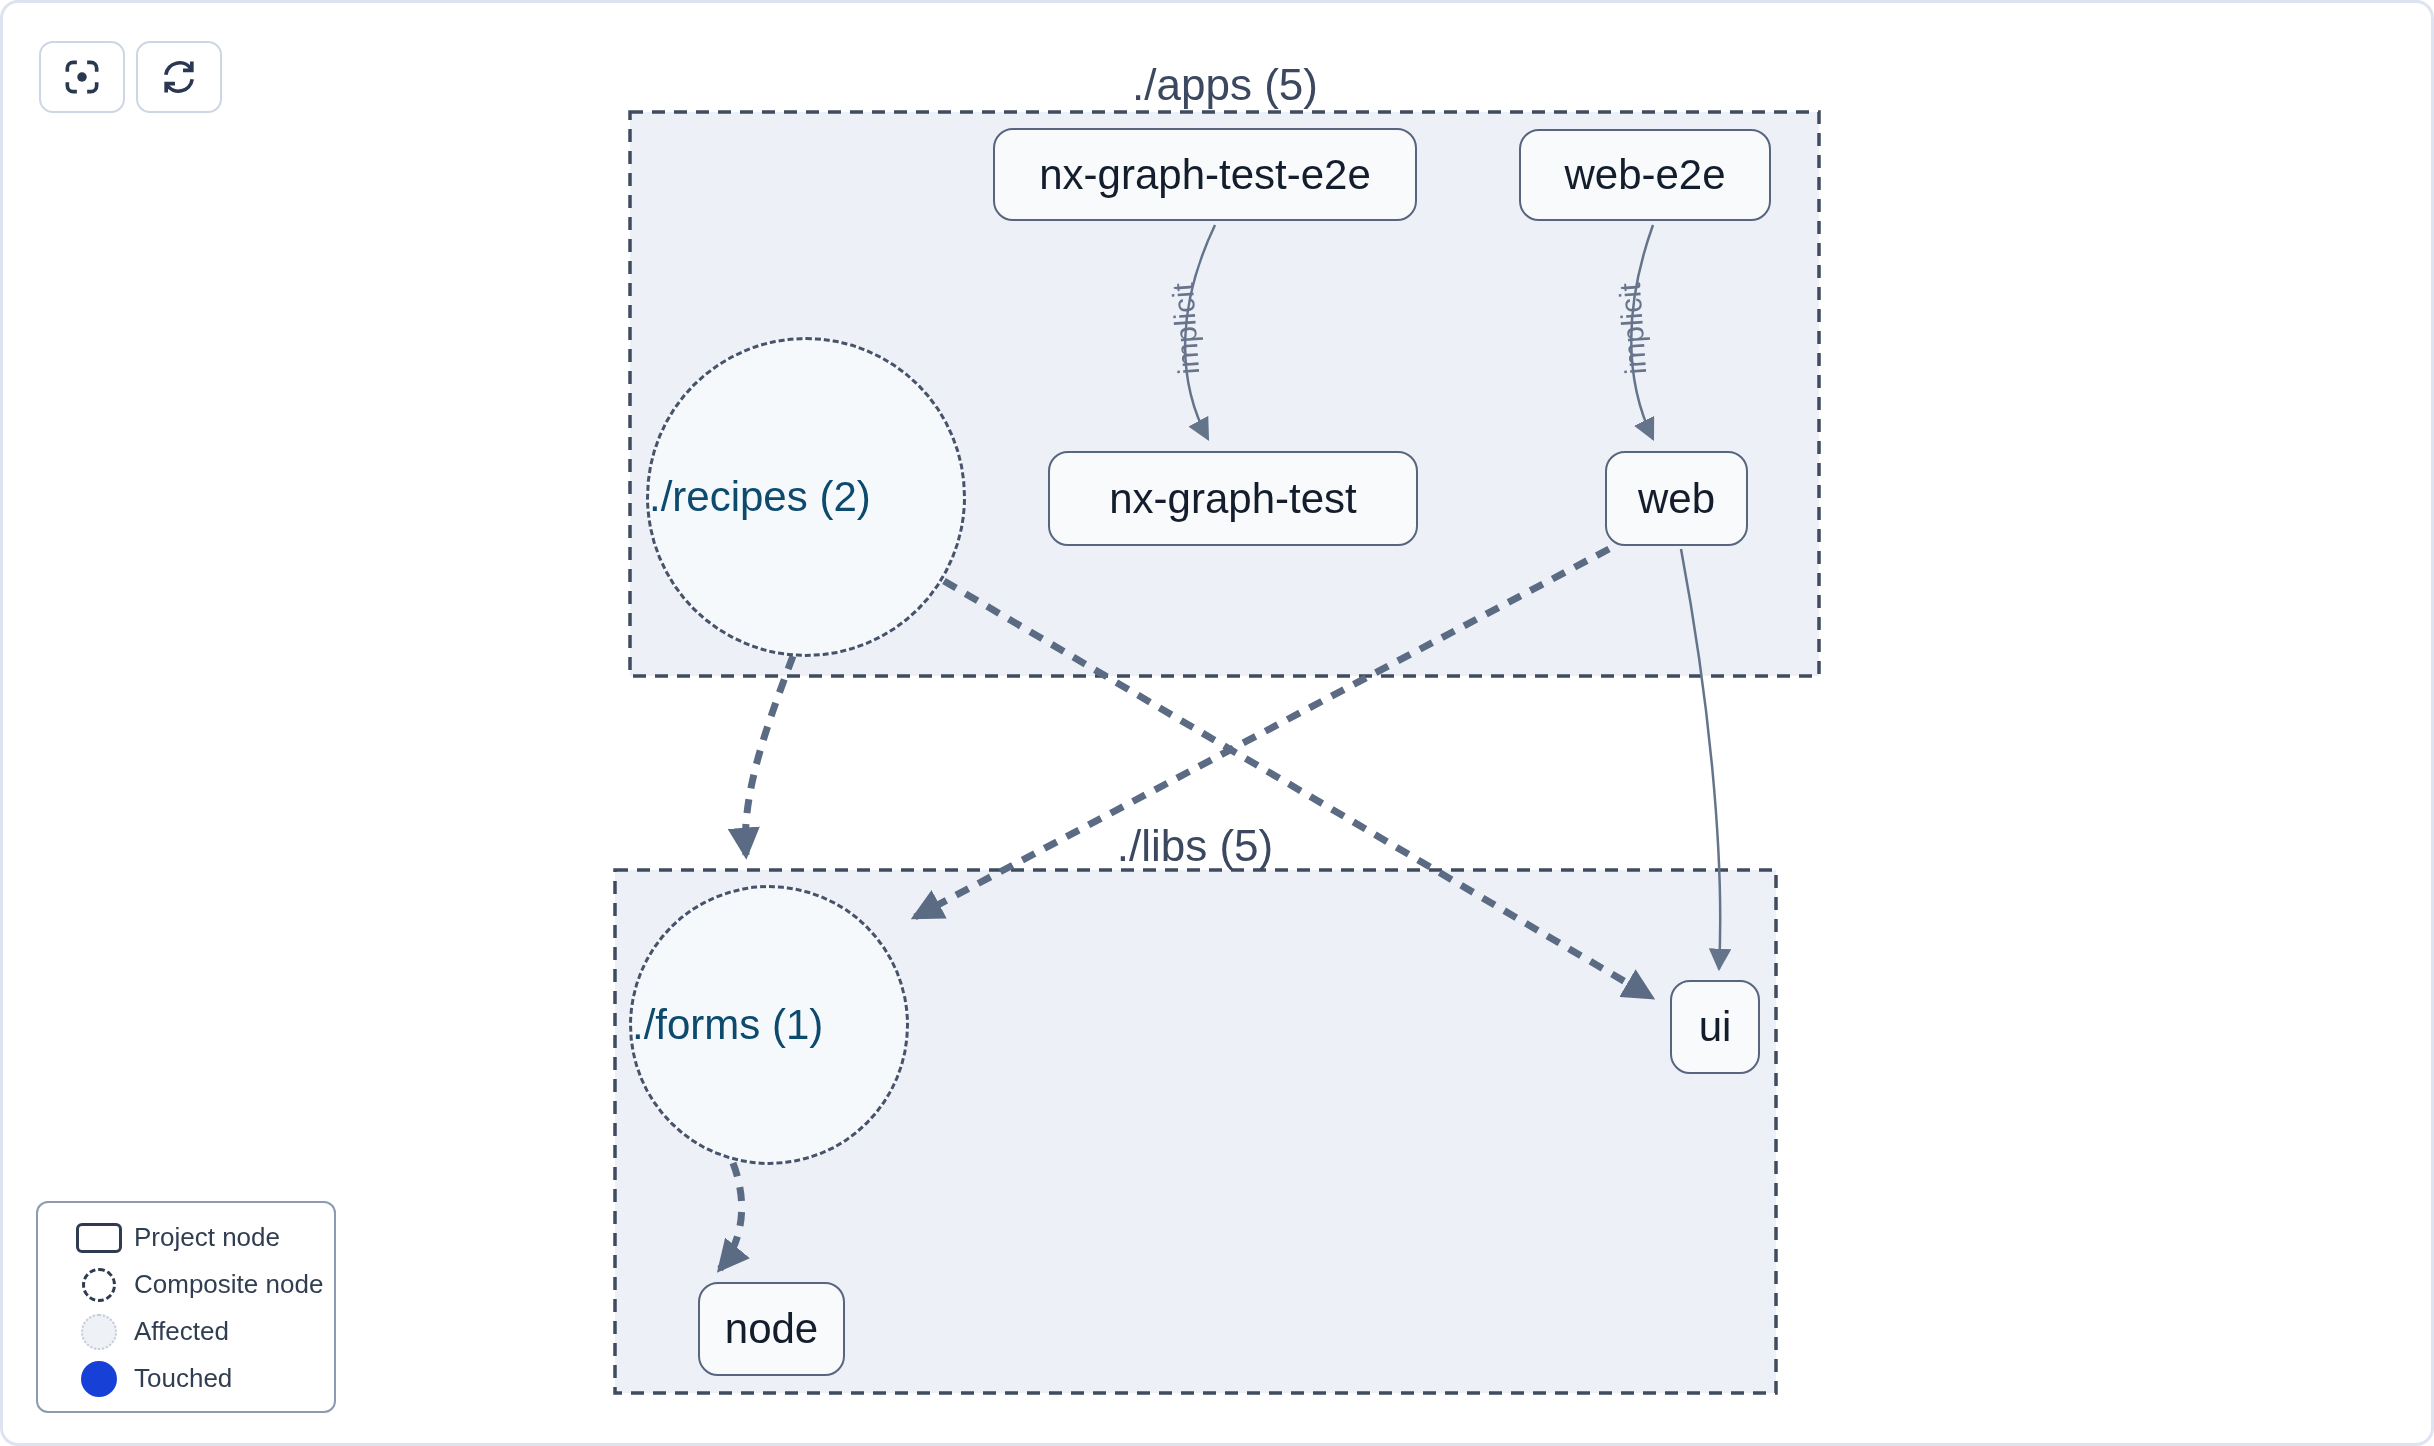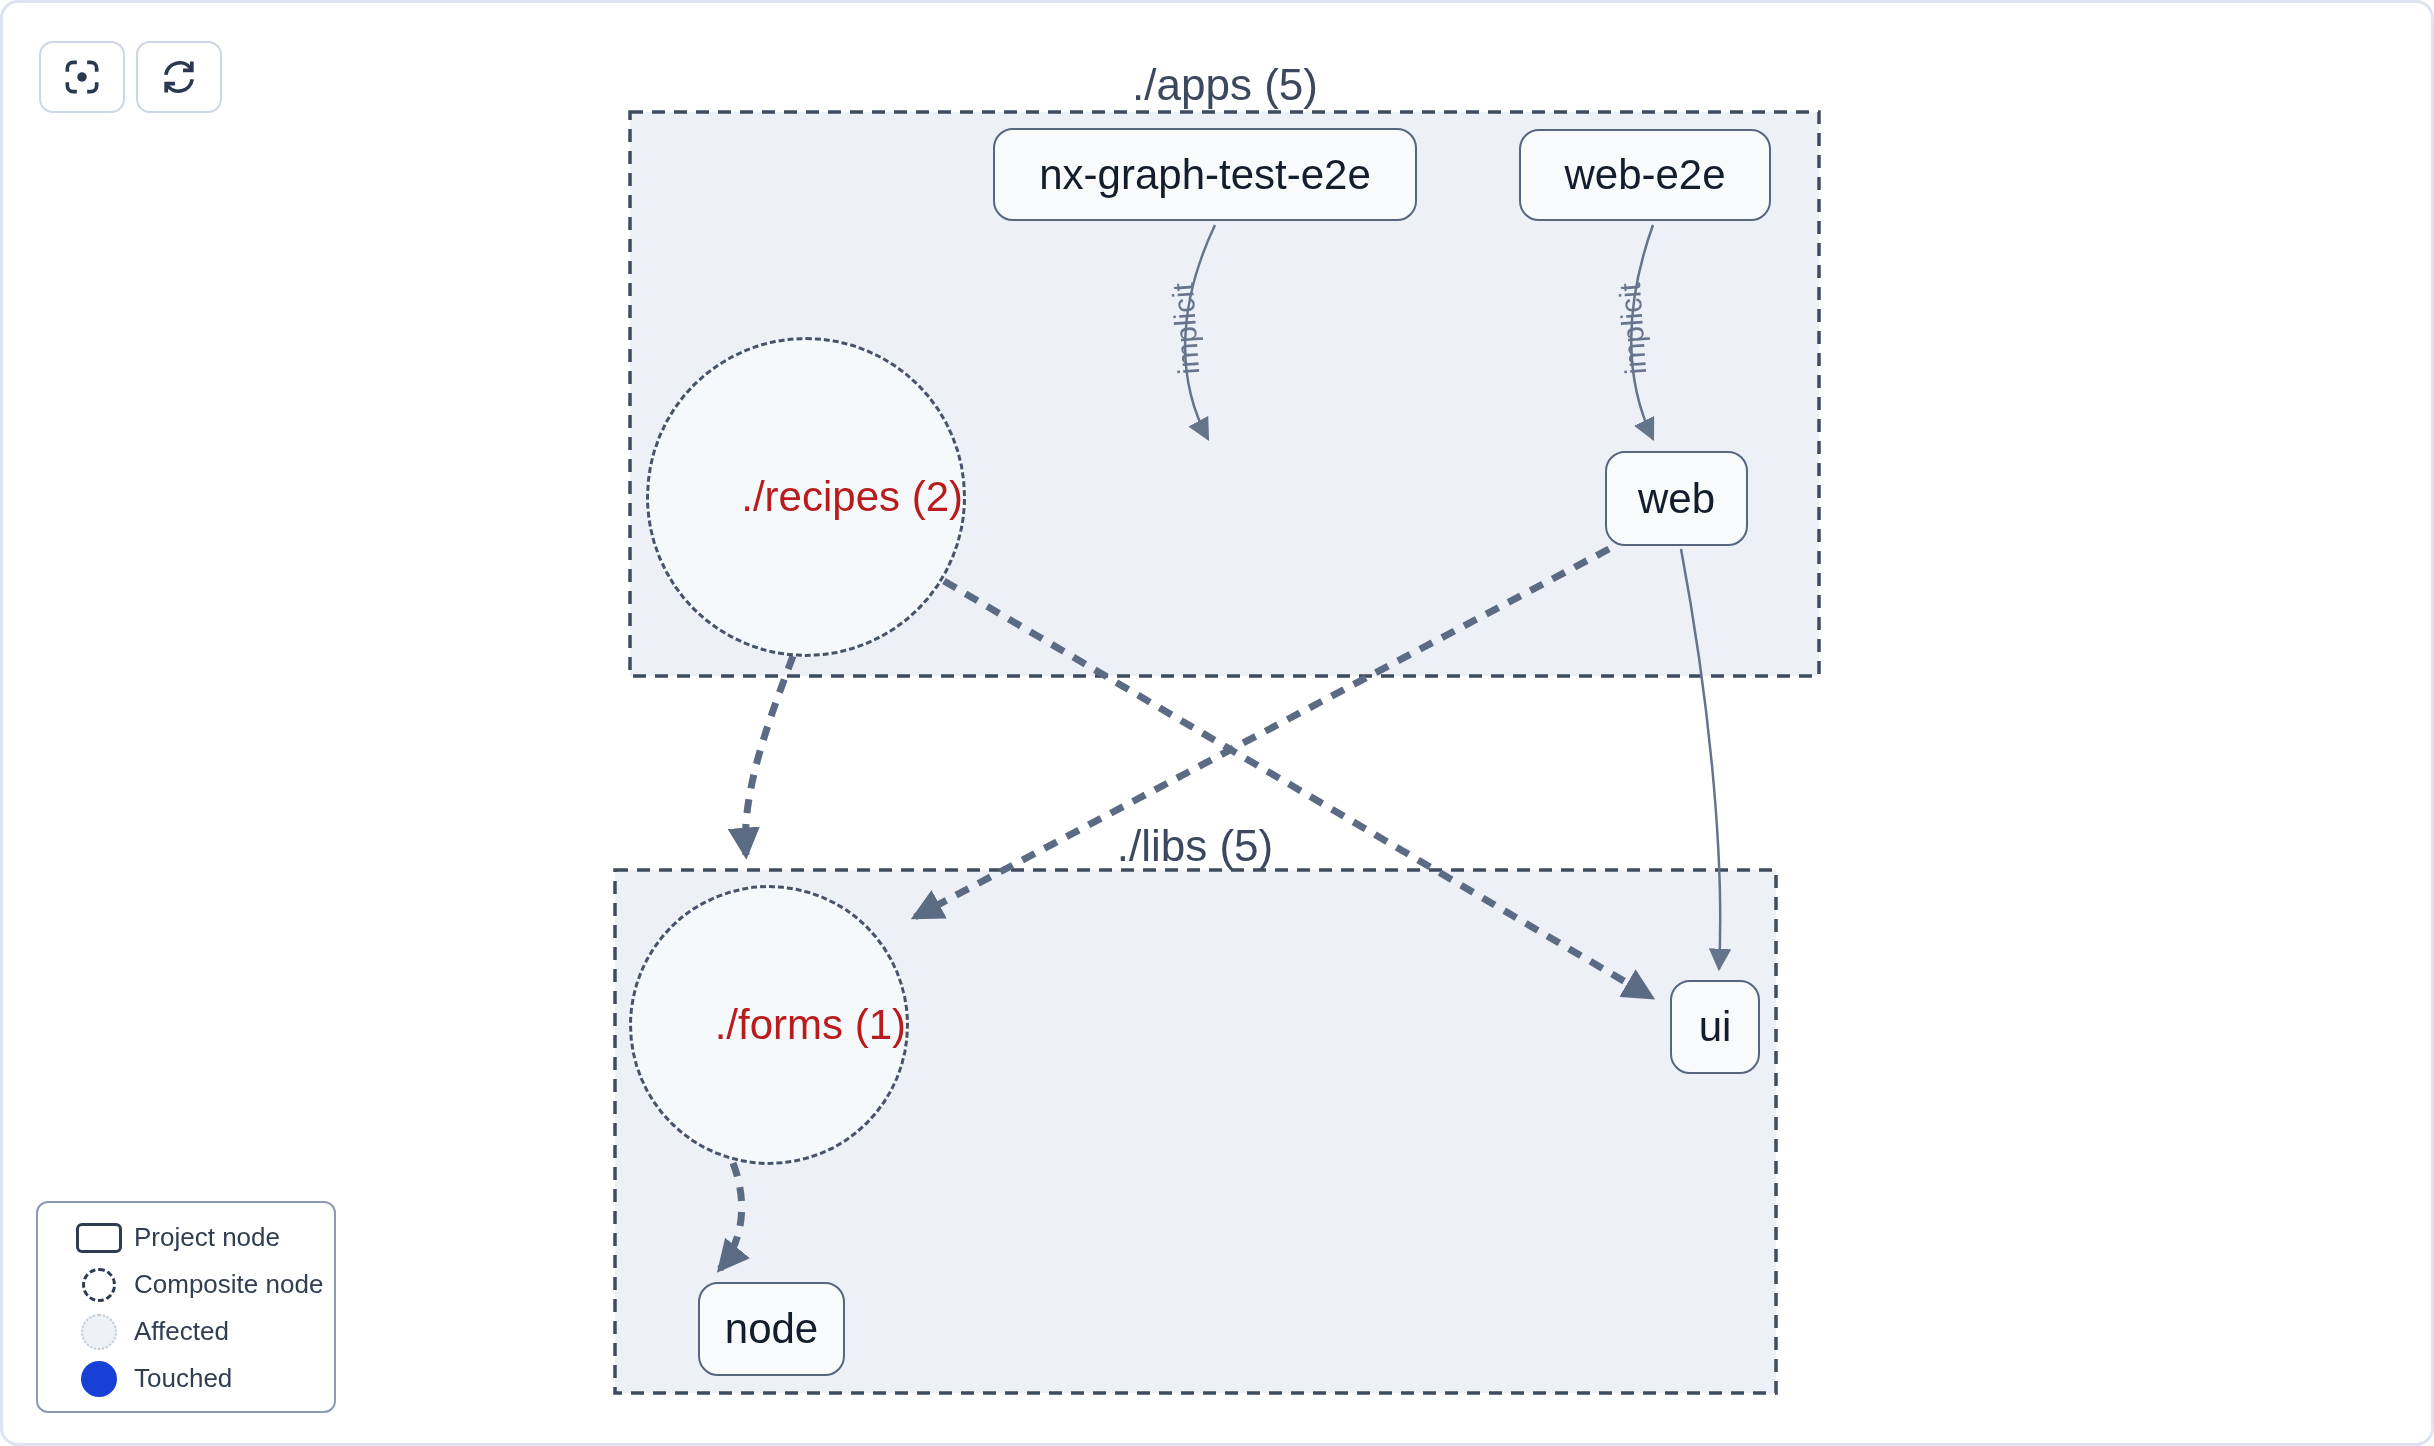--- a/index.html
+++ b/index.html
@@ -21,22 +21,22 @@
 
   
   .pnode{
     position:absolute;background:#f8fafc;border:2.5px solid #57657f;border-radius:20px;
     display:flex;align-items:center;justify-content:center;
     font-size:42px;color:#141d2c;box-sizing:border-box;white-space:nowrap;cursor:pointer;
   }
   
   .cnode{
     position:absolute;background:#f6f9fc;border:3px dashed #46536b;border-radius:50%;
-    display:flex;align-items:center;justify-content:flex-end;
-    font-size:42px;color:#b91c1c;box-sizing:border-box;white-space:nowrap;cursor:pointer;
+    display:flex;align-items:center;justify-content:flex-start;
+    font-size:42px;color:#0c4a6e;box-sizing:border-box;white-space:nowrap;cursor:pointer;
   }
 
   
   .legend{
     position:absolute;left:33px;top:1198px;width:300px;height:212px;box-sizing:border-box;
     background:#ffffff;border:2px solid #8c9ab3;border-radius:12px;padding-top:11px;
   }
   .legend-row{display:flex;align-items:center;height:47px;padding-left:26px;}
   .swatch-cell{width:70px;display:flex;justify-content:center;align-items:center;}
   .legend-label{font-size:26px;color:#313e52;}
@@ -100,20 +100,23 @@
       </g>
     </svg>
   </div>
 
   <div class="pnode" style="left:990px;top:125px;width:424px;height:93px;">
     <span>nx-graph-test-e2e</span>
   </div>
   <div class="pnode" style="left:1516px;top:126px;width:252px;height:92px;">
     <span>web-e2e</span>
   </div>
+  <div class="pnode" style="left:1045px;top:448px;width:370px;height:95px;">
+    <span>nx-graph-test</span>
+  </div>
   <div class="pnode" style="left:1602px;top:448px;width:143px;height:95px;align-items:center;">
     <span>web</span>
   </div>
   <div class="pnode" style="left:1667px;top:977px;width:90px;height:94px;">
     <span>ui</span>
   </div>
   <div class="pnode" style="left:695px;top:1279px;width:147px;height:94px;">
     <span>node</span>
   </div>
 

